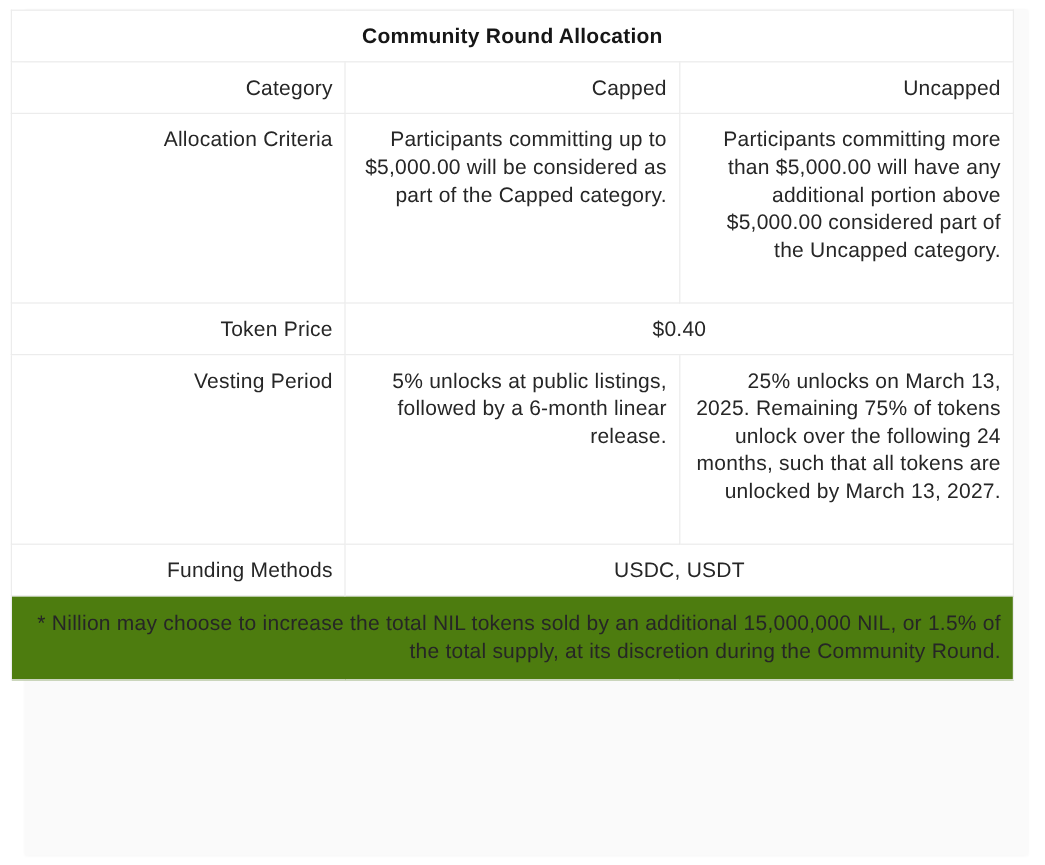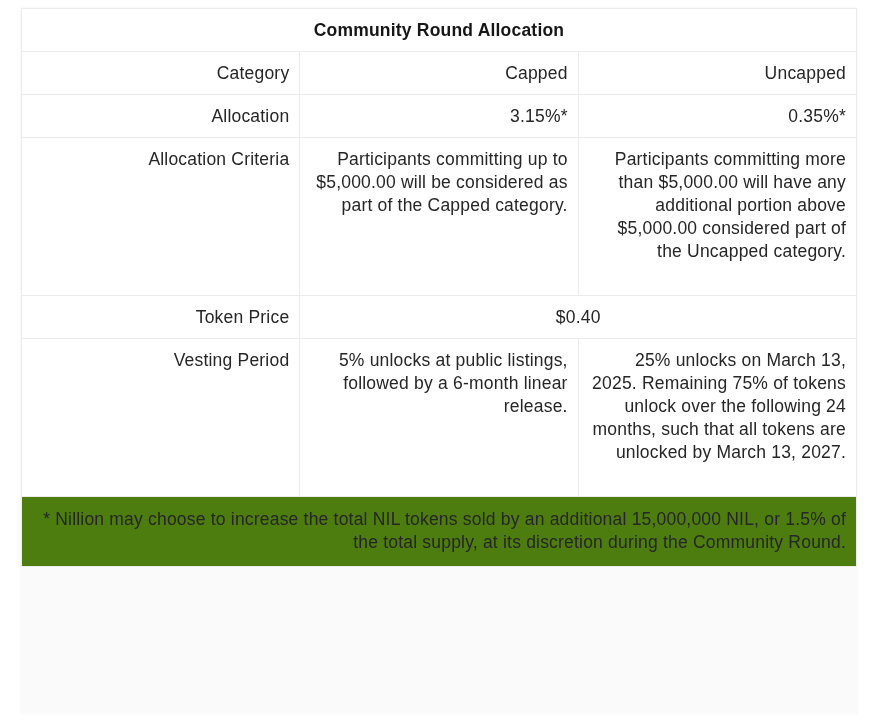--- a/index.html
+++ b/index.html
@@ -19,21 +19,21 @@
     position: absolute;
     left: 21px;
     top: 8px;
     width: 836px;
     height: 705px;
     background: #fafafa;
     box-shadow: 0 0 3px rgba(0,0,0,0.06);
   }
   table {
     position: absolute;
-    left: 21px;
+    left: 9px;
     top: 8px;
     width: 836px;
     border-collapse: collapse;
     table-layout: fixed;
     font-size: 17.5px;
     line-height: 23px;
     letter-spacing: 0.2px;
   }
   td, th {
     border: 1px solid #ececec;
@@ -77,43 +77,42 @@
       <tr class="title-row">
     <th colspan="3">Community Round Allocation</th>
   </tr>
 
   <tr class="r-cat">
     <td class="c0">Category</td>
     <td class="c1">Capped</td>
     <td>Uncapped</td>
   </tr>
 
-  <tr class="r-alloc">
-    <td class="c0">Allocation</td>
-    <td class="c1">3.15%*</td>
-    <td>0.35%*</td>
-  </tr>
 
 
   <tr class="r-crit">
     <td class="c0">Allocation Criteria</td>
     <td class="c1">Participants committing up to $5,000.00 will be considered as part of the Capped category.</td>
     <td>Participants committing more than $5,000.00 will have any additional portion above $5,000.00 considered part of the Uncapped category.</td>
   </tr>
 
   <tr class="r-price">
     <td class="c0">Token Price</td>
     <td colspan="2" class="center">$0.40</td>
   </tr>
 
   <tr class="r-vest">
     <td class="c0">Vesting Period</td>
     <td class="c1">5% unlocks at public listings, followed by a 6-month linear release.</td>
     <td>25% unlocks on March 13, 2025. Remaining 75% of tokens unlock over the following 24 months, such that all tokens are unlocked by March 13, 2027.</td>
   </tr>
 
+  <tr class="r-fund">
+    <td class="c0">Funding Methods</td>
+    <td colspan="2" class="center">USDC, USDT</td>
+  </tr>
 
 
   <tr>
     <td colspan="3" class="footnote">* Nillion may choose to increase the total NIL tokens sold by an additional 15,000,000 NIL, or 1.5% of the total supply, at its discretion during the Community Round.</td>
   </tr>
 </tbody>
   </table>
 
 </body></html>

